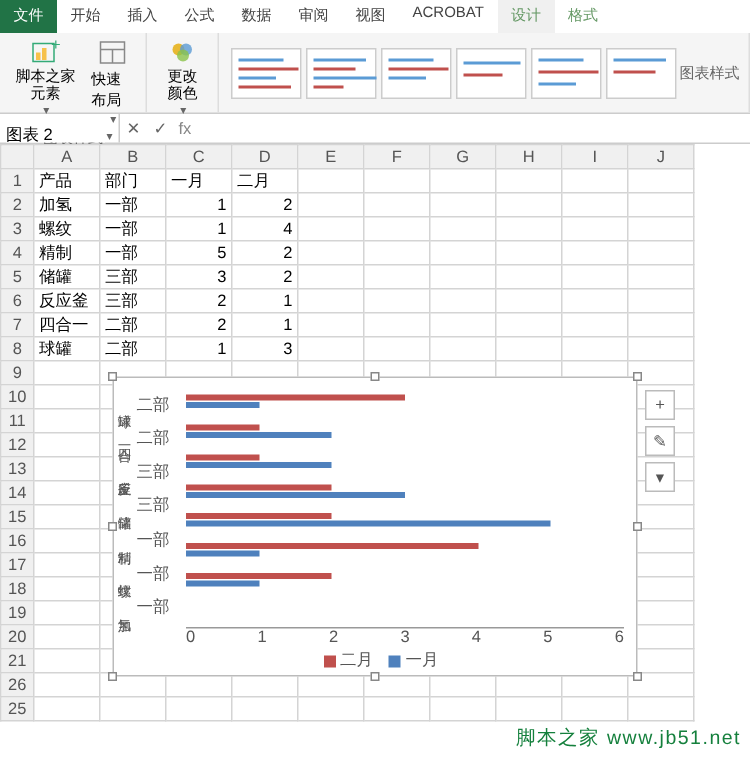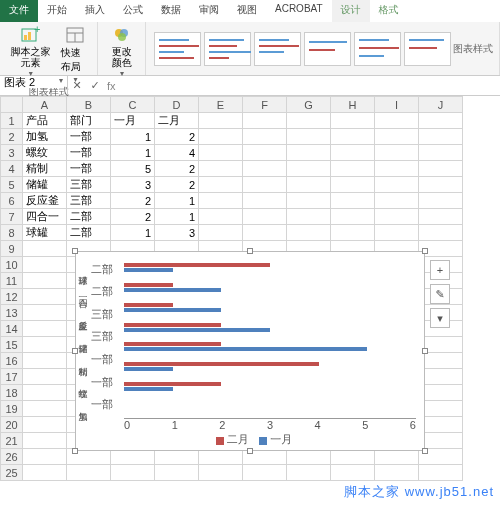--- a/index.html
+++ b/index.html
@@ -13,21 +13,21 @@
 .toolbar{display:flex;height:54px;background:#f5f5f5;border-bottom:1px solid #ccc}
 .group{border-right:1px solid #ddd;padding:2px 6px;display:flex;flex-direction:column;justify-content:space-between;align-items:center}
 .big-btn{display:flex;flex-direction:column;align-items:center;gap:1px;cursor:pointer;padding:1px 2px}
 .big-btn .ico{width:20px;height:20px;display:flex;align-items:center;justify-content:center}
 .grp-label{font-size:10px;color:#666;text-align:center}
 .styles{flex:1;display:flex;flex-direction:row}
 .style-gal{display:flex;gap:3px;overflow:hidden;padding:2px;flex:1}
 .style-item{width:52px;height:34px;border:1px solid #ccc;background:#fff;position:relative;cursor:pointer}
 .style-item .bar{position:absolute;height:2px;background:#5b9bd5}
 .namebox-row{display:flex;height:20px;border-bottom:1px solid #ccc;background:#fff;align-items:center}
-.namebox{width:68px;border-right:1px solid #ccc;padding:0 4px;height:100%;display:flex;align-items:flex-start}
+.namebox{width:80px;border-right:1px solid #ccc;padding:0 4px;height:100%;display:flex;align-items:flex-end}
 .namebox input{border:none;width:100%;font-size:11px;outline:none}
 .fx-btn{width:18px;text-align:center;color:#666;cursor:pointer}
 .fx-label{color:#888;padding:0 3px}
 .fx-input{flex:1;border:none;padding:0 4px;outline:none}
 .grid-wrap{position:relative}
 table.grid{border-collapse:collapse;table-layout:fixed}
 table.grid th,table.grid td{border:1px solid #d4d4d4;height:16px;font-size:11px;padding:0 3px;background:#fff;text-align:right;overflow:hidden;white-space:nowrap}
 table.grid th{background:#f0f0f0;color:#555;font-weight:normal;text-align:center}
 table.grid th.rowh{width:22px}
 table.grid td.txt{text-align:left}
@@ -44,21 +44,21 @@
 .ylabels .prod{writing-mode:vertical-rl;font-size:9px;margin-right:2px}
 .bars{position:absolute;inset:0}
 .brow{position:relative;height:12.5%;display:flex;flex-direction:column;justify-content:center;gap:1px}
 .bar1{height:4px;background:#c0504d}
 .bar2{height:4px;background:#4f81bd}
 .xaxis{position:absolute;left:48px;right:8px;bottom:20px;height:12px;border-top:1px solid #999;display:flex;justify-content:space-between;font-size:9px;color:#555}
 .legend{position:absolute;bottom:3px;left:0;right:0;text-align:center;font-size:9px;color:#555}
 .legend .sw{display:inline-block;width:8px;height:8px;margin:0 3px 0 8px;vertical-align:middle}
 .side-btns{position:absolute;right:-26px;top:8px;display:flex;flex-direction:column;gap:4px}
 .side-btn{width:20px;height:20px;border:1px solid #bbb;background:#fff;display:flex;align-items:center;justify-content:center;cursor:pointer;color:#555;font-size:12px}
-.watermark{position:absolute;right:6px;bottom:4px;font-size:13px;color:#3b82f6;letter-spacing:1px;pointer-events:none}
+.watermark{position:absolute;right:6px;bottom:4px;font-size:13px;color:#15803d;letter-spacing:1px;pointer-events:none}
 .dd{font-size:8px;color:#666;margin-left:1px}
 </style>
 </head>
 <body>
 
 <div class="ribbon">
  <div class="tabs">
   <div class="tab file">文件</div>
   <div class="tab">开始</div>
   <div class="tab">插入</div>

